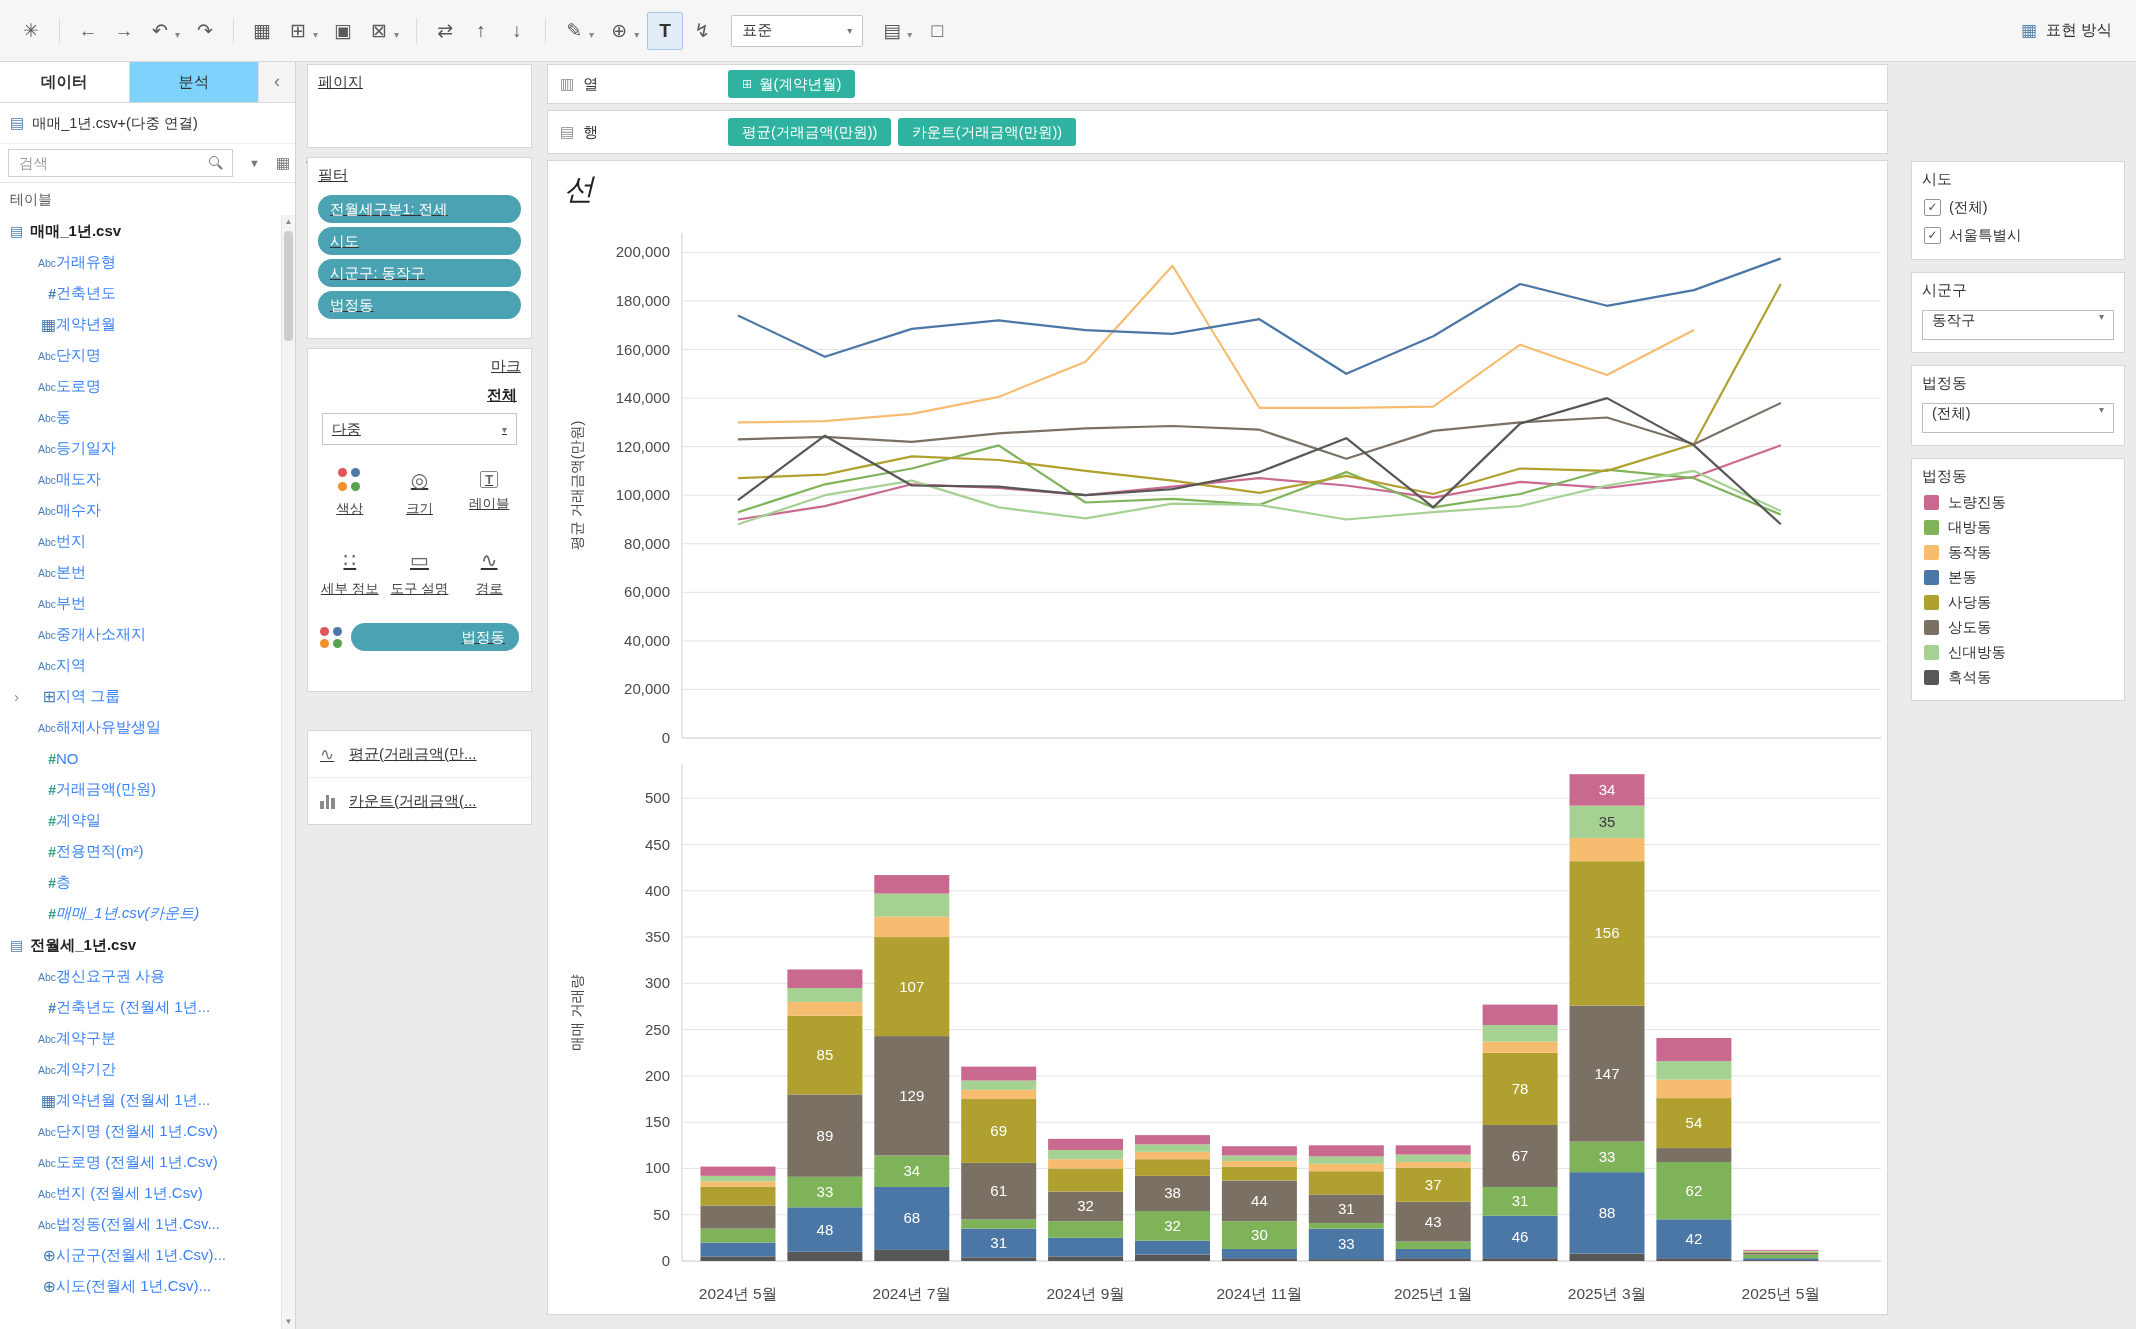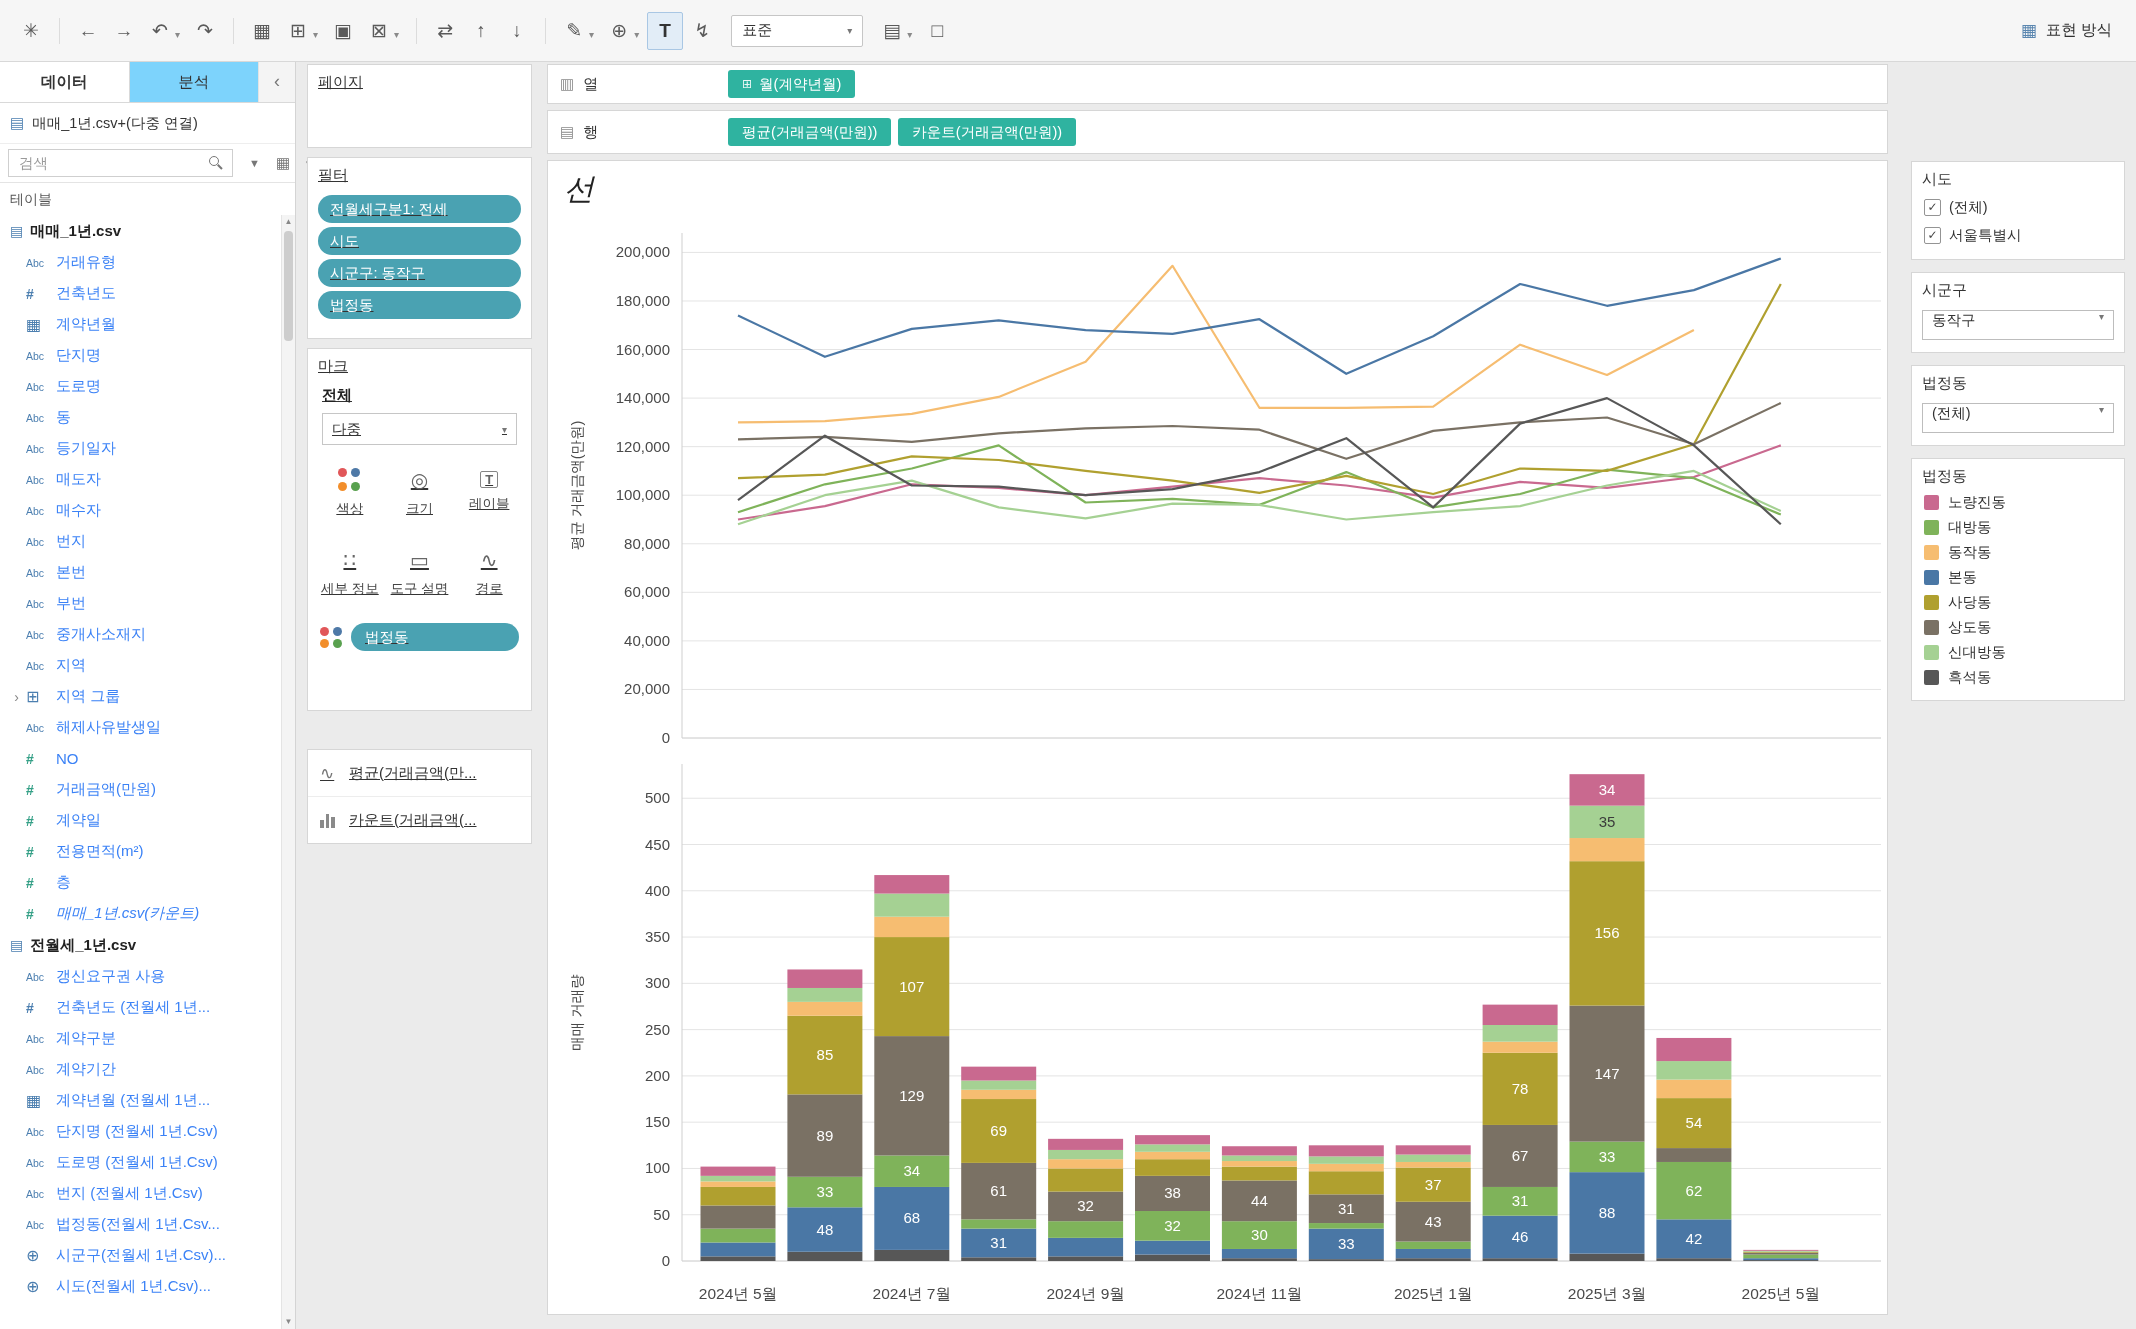--- a/index.html
+++ b/index.html
@@ -31,39 +31,39 @@
   .glass::before{content:'';position:absolute;width:8px;height:8px;border:1.6px solid #777;border-radius:50%;left:1px;top:1px;}
   .glass::after{content:'';position:absolute;width:6px;height:1.6px;background:#777;transform:rotate(45deg);left:9px;top:11px;}
   .mini-ic{color:#777;font-size:11px;}
   .grid-ic{color:#777;font-size:15px;}
   .tables-label{height:32px;line-height:32px;padding:0 10px;font-size:14px;color:#555;flex:none;}
   .field-list{flex:1;position:relative;overflow:hidden;padding-right:13px;}
   .tbl-row{height:32px;display:flex;align-items:center;gap:7px;padding:0 10px;font-size:15px;font-weight:bold;color:#222;white-space:nowrap;overflow:hidden;}
   .tbl-icon{color:#4c7fb0;font-size:14px;}
   .field-row{height:31px;display:flex;align-items:center;padding:0 4px 0 10px;white-space:nowrap;overflow:hidden;}
   .fexp{width:13px;color:#888;font-size:14px;flex:none;text-align:center;}
-  .ficon{width:30px;flex:none;text-align:left;padding-left:3px;}
+  .ficon{width:30px;flex:none;text-align:right;padding-left:3px;}
   .fi-blue{color:#4c7fb0;}
   .fi-green{color:#35a087;}
   .fi-abc{font-size:10.5px;letter-spacing:0;}
   .fi-num{font-size:14px;font-weight:bold;}
   .fname{font-size:15px;color:#3b82f6;overflow:hidden;text-overflow:ellipsis;}
   .fname.italic{font-style:italic;}
   .fl-scrollbar{position:absolute;right:0;top:0;bottom:0;width:13px;background:#f4f4f4;border-left:1px solid #e4e4e4;}
   .fl-arrow{position:absolute;left:0;width:13px;height:14px;text-align:center;font-size:8px;color:#888;line-height:14px;}
   .fl-thumb{position:absolute;left:2px;width:9px;top:16px;height:110px;background:#cdcdcd;border-radius:4px;}
   
   .cards-col{position:absolute;left:303px;top:62px;width:233px;height:1267px;box-sizing:border-box;padding:2px 4px;text-decoration:underline;}
   .card{background:#fff;border:1px solid #d6d6d6;box-sizing:border-box;}
   .card-title{font-size:15px;color:#333;padding:8px 10px 6px;}
   .pages-card{height:84px;margin-bottom:9px;}
   .filters-card{min-height:182px;margin-bottom:9px;padding-bottom:10px;}
   .pill{border-radius:14px;color:#fff;font-size:14.5px;white-space:nowrap;box-sizing:border-box;}
   .filter-pill{background:#4aa2b2;height:28px;line-height:28px;margin:4px 10px 0;padding:0 12px;overflow:hidden;text-overflow:ellipsis;}
-  .marks-card{margin-bottom:9px;padding-bottom:59px;}
+  .marks-card{margin-bottom:9px;padding-bottom:40px;text-align:right;}
   .marks-scope{font-weight:bold;font-size:15px;padding:4px 14px 6px;color:#222;}
   .mtype-select{display:flex;align-items:center;justify-content:space-between;border:1px solid #c6c6c6;height:30px;margin:2px 14px 8px;padding:0 9px;font-size:14.5px;color:#333;background:#fff;}
   .marks-grid{display:grid;grid-template-columns:repeat(3,1fr);gap:6px;padding:2px 10px 6px;}
   .mark-btn{height:74px;display:flex;flex-direction:column;align-items:center;justify-content:center;gap:7px;}
   .mb-icon{font-size:20px;color:#666;height:26px;display:flex;align-items:center;justify-content:center;}
   .t-icon{border:1.4px solid #858585;font-size:13px;padding:0 4px;border-radius:2px;font-weight:bold;height:auto;}
   .color-dots{display:grid;grid-template-columns:10px 10px;gap:3px;}
   .cdot{width:9px;height:9px;border-radius:50%;}
   .mb-label{font-size:13.5px;color:#444;white-space:nowrap;}
   .pill-row{display:flex;align-items:center;gap:8px;padding:8px 12px 0;}

